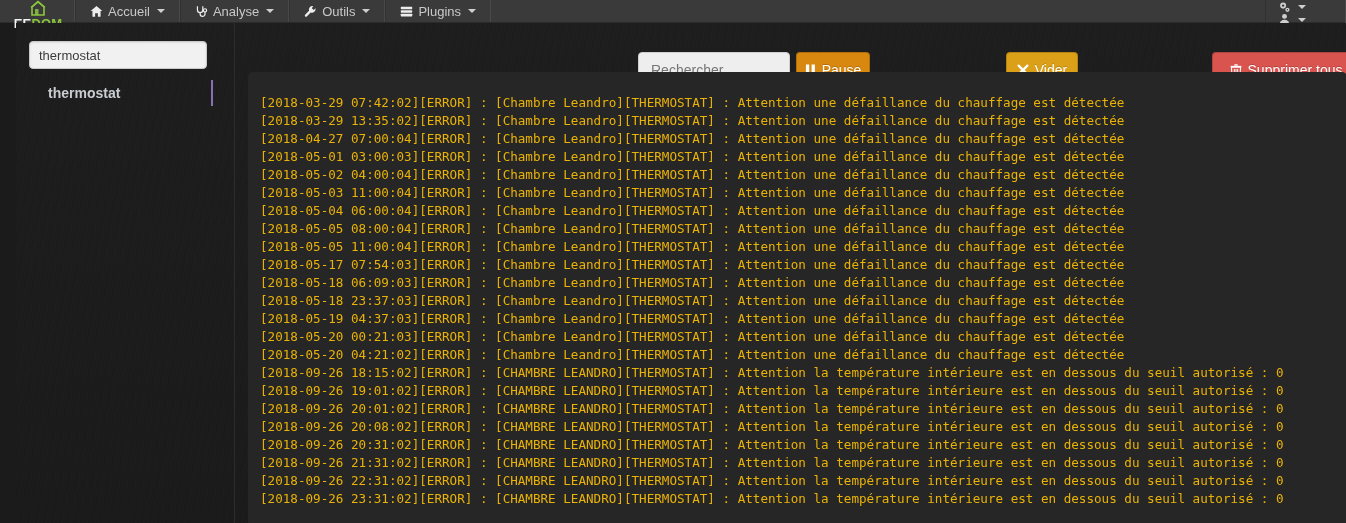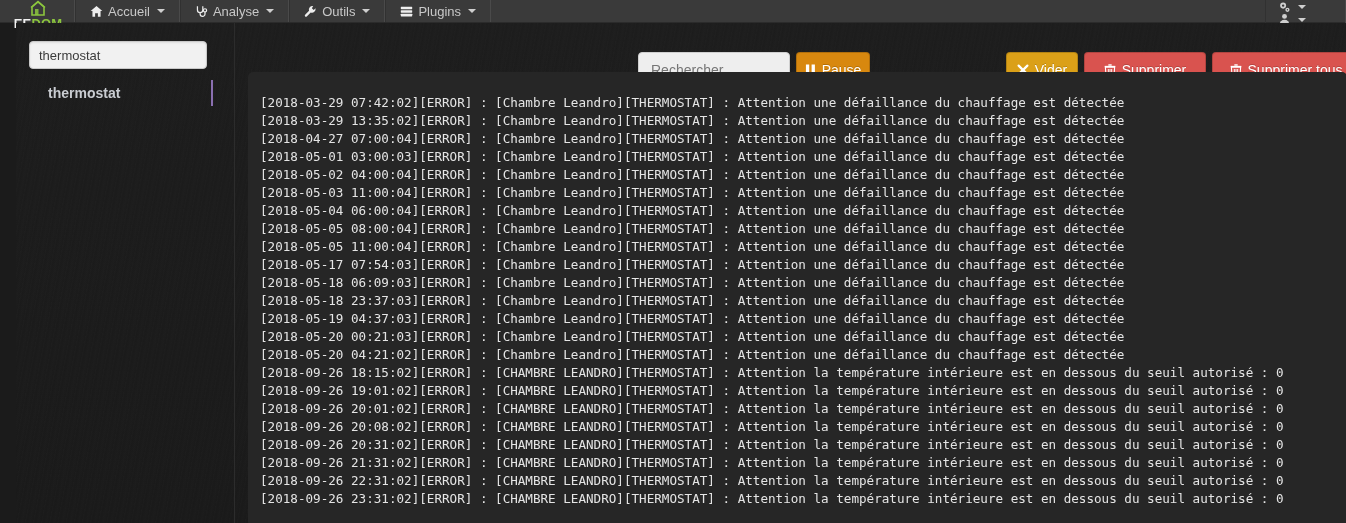--- a/index.html
+++ b/index.html
@@ -121,21 +121,21 @@
     width: 1099px; height: 455px;
     background: #262626;
     border-radius: 5px;
     overflow: hidden;
   }
   #log-lines {
     padding: 22px 0 0 12px;
     font-family: "DejaVu Sans Mono", "Liberation Mono", monospace;
     font-size: 12.6px;
     line-height: 18px;
-    color: #e5e5e5;
+    color: #eab308;
     white-space: pre;
   }
   .log-line { height: 18px; }
 </style>
 </head>
 <body>
 
 <div id="navbar">
 
   <div id="brand">
@@ -271,41 +271,30 @@
 
     <div class="btn btn-yellow" id="btn-clear">
       <span class="ico">
         <svg width="12" height="12" viewBox="0 0 12 12">
             <path d="M1.6 1.6 L10.4 10.4 M10.4 1.6 L1.6 10.4" stroke="#fff" stroke-width="2.2" stroke-linecap="round"></path>
           </svg>
       </span>
       <span>Vider</span>
     </div>
 
-    <div class="btn btn-red" id="btn-delete">
+
+    <div class="btn btn-red" id="btn-delete-all">
       <span class="ico">
         <svg width="12" height="13" viewBox="0 0 12 14">
           <path d="M1 3.4 H11 L10.2 13.2 H1.8 Z" fill="none" stroke="#fff" stroke-width="1.2"></path>
           <rect x="0.3" y="2" width="11.4" height="1.4" fill="#fff"></rect>
           <rect x="4.2" y="0.3" width="3.6" height="1.5" fill="#fff"></rect>
           <path d="M4.2 5.4 V11.2 M6 5.4 V11.2 M7.8 5.4 V11.2" stroke="#fff" stroke-width="1"></path>
         </svg>
       </span>
-      <span>Supprimer</span>
-    </div>
-
-    <div class="btn btn-red" id="btn-delete-all">
-      <span class="ico">
-        <svg width="12" height="13" viewBox="0 0 12 14">
-          <path d="M1 3.4 H11 L10.2 13.2 H1.8 Z" fill="none" stroke="#fff" stroke-width="1.2"></path>
-          <rect x="0.3" y="2" width="11.4" height="1.4" fill="#fff"></rect>
-          <rect x="4.2" y="0.3" width="3.6" height="1.5" fill="#fff"></rect>
-          <path d="M4.2 5.4 V11.2 M6 5.4 V11.2 M7.8 5.4 V11.2" stroke="#fff" stroke-width="1"></path>
-        </svg>
-      </span>
       <span>Supprimer tous</span>
     </div>
   </div>
 
   <div id="log-panel">
     <div id="log-lines"><div class="log-line">[2018-03-29 07:42:02][ERROR] : [Chambre Leandro][THERMOSTAT] : Attention une défaillance du chauffage est détectée</div><div class="log-line">[2018-03-29 13:35:02][ERROR] : [Chambre Leandro][THERMOSTAT] : Attention une défaillance du chauffage est détectée</div><div class="log-line">[2018-04-27 07:00:04][ERROR] : [Chambre Leandro][THERMOSTAT] : Attention une défaillance du chauffage est détectée</div><div class="log-line">[2018-05-01 03:00:03][ERROR] : [Chambre Leandro][THERMOSTAT] : Attention une défaillance du chauffage est détectée</div><div class="log-line">[2018-05-02 04:00:04][ERROR] : [Chambre Leandro][THERMOSTAT] : Attention une défaillance du chauffage est détectée</div><div class="log-line">[2018-05-03 11:00:04][ERROR] : [Chambre Leandro][THERMOSTAT] : Attention une défaillance du chauffage est détectée</div><div class="log-line">[2018-05-04 06:00:04][ERROR] : [Chambre Leandro][THERMOSTAT] : Attention une défaillance du chauffage est détectée</div><div class="log-line">[2018-05-05 08:00:04][ERROR] : [Chambre Leandro][THERMOSTAT] : Attention une défaillance du chauffage est détectée</div><div class="log-line">[2018-05-05 11:00:04][ERROR] : [Chambre Leandro][THERMOSTAT] : Attention une défaillance du chauffage est détectée</div><div class="log-line">[2018-05-17 07:54:03][ERROR] : [Chambre Leandro][THERMOSTAT] : Attention une défaillance du chauffage est détectée</div><div class="log-line">[2018-05-18 06:09:03][ERROR] : [Chambre Leandro][THERMOSTAT] : Attention une défaillance du chauffage est détectée</div><div class="log-line">[2018-05-18 23:37:03][ERROR] : [Chambre Leandro][THERMOSTAT] : Attention une défaillance du chauffage est détectée</div><div class="log-line">[2018-05-19 04:37:03][ERROR] : [Chambre Leandro][THERMOSTAT] : Attention une défaillance du chauffage est détectée</div><div class="log-line">[2018-05-20 00:21:03][ERROR] : [Chambre Leandro][THERMOSTAT] : Attention une défaillance du chauffage est détectée</div><div class="log-line">[2018-05-20 04:21:02][ERROR] : [Chambre Leandro][THERMOSTAT] : Attention une défaillance du chauffage est détectée</div><div class="log-line">[2018-09-26 18:15:02][ERROR] : [CHAMBRE LEANDRO][THERMOSTAT] : Attention la température intérieure est en dessous du seuil autorisé : 0</div><div class="log-line">[2018-09-26 19:01:02][ERROR] : [CHAMBRE LEANDRO][THERMOSTAT] : Attention la température intérieure est en dessous du seuil autorisé : 0</div><div class="log-line">[2018-09-26 20:01:02][ERROR] : [CHAMBRE LEANDRO][THERMOSTAT] : Attention la température intérieure est en dessous du seuil autorisé : 0</div><div class="log-line">[2018-09-26 20:08:02][ERROR] : [CHAMBRE LEANDRO][THERMOSTAT] : Attention la température intérieure est en dessous du seuil autorisé : 0</div><div class="log-line">[2018-09-26 20:31:02][ERROR] : [CHAMBRE LEANDRO][THERMOSTAT] : Attention la température intérieure est en dessous du seuil autorisé : 0</div><div class="log-line">[2018-09-26 21:31:02][ERROR] : [CHAMBRE LEANDRO][THERMOSTAT] : Attention la température intérieure est en dessous du seuil autorisé : 0</div><div class="log-line">[2018-09-26 22:31:02][ERROR] : [CHAMBRE LEANDRO][THERMOSTAT] : Attention la température intérieure est en dessous du seuil autorisé : 0</div><div class="log-line">[2018-09-26 23:31:02][ERROR] : [CHAMBRE LEANDRO][THERMOSTAT] : Attention la température intérieure est en dessous du seuil autorisé : 0</div></div>
   </div>
 
 </div>
 

